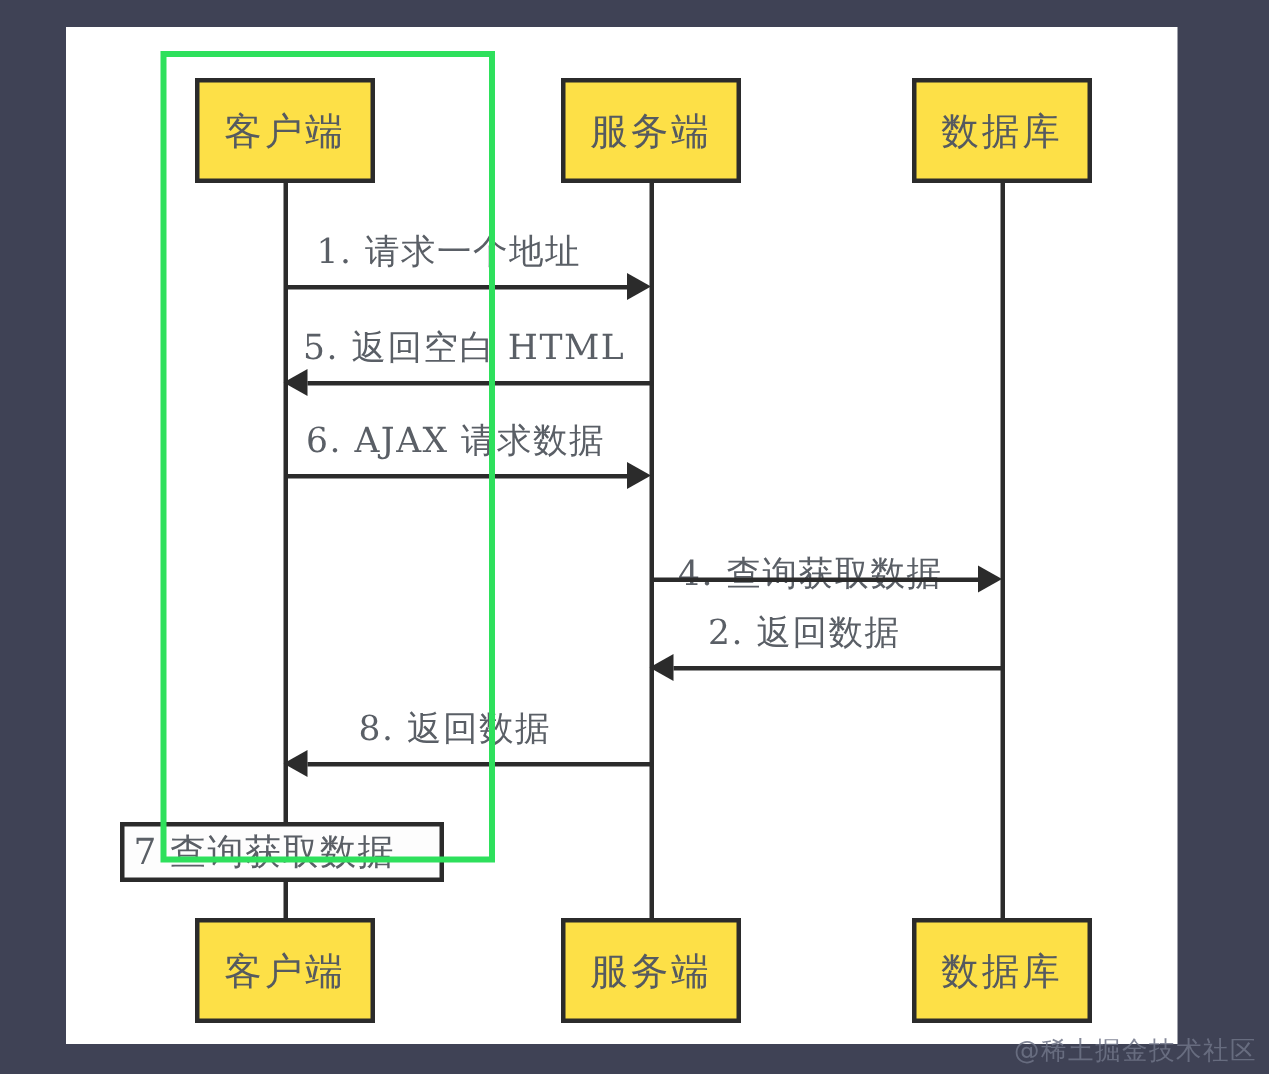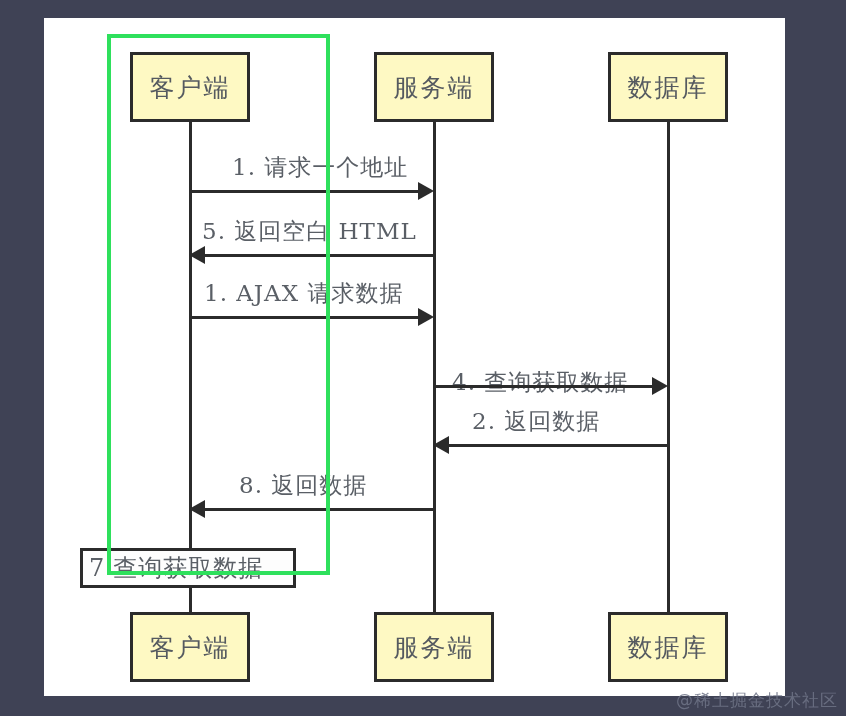--- a/index.html
+++ b/index.html
@@ -16,21 +16,21 @@
     width:741px;height:678px;
     background:#ffffff;
   }
   .diagram{
     position:absolute;
     left:0;top:0;width:741px;height:678px;
   }
   .actor-box{
     position:absolute;
     border:3px solid #2b2b2b;
-    background:#fef9c3;
+    background:#fde047;
     box-sizing:border-box;
     display:flex;align-items:center;justify-content:center;
     color:#555a60;
     font-size:25px;
     letter-spacing:2px;
     font-family:"DejaVu Serif", serif;
   }
   .lifeline{
     position:absolute;
     width:3px;
@@ -105,29 +105,29 @@
     <div class="actor-box" style="left:86px;top:34px;width:120px;height:70px;">
       <span>客户端</span>
     </div>
     <div class="actor-box" style="left:330px;top:34px;width:120px;height:70px;">
       <span>服务端</span>
     </div>
     <div class="actor-box" style="left:564px;top:34px;width:120px;height:70px;">
       <span>数据库</span>
     </div>
 
-    <div class="msg-label" style="left:167px;top:134px;margin-left:21px;">1. 请求一个地址</div>
+    <div class="msg-label" style="left:167px;top:134px;">1. 请求一个地址</div>
     <div class="msg-line" style="left:146px;top:172px;width:228px;"></div>
     <div class="arrow-head right" style="left:374px;top:164px;"></div>
 
     <div class="msg-label" style="left:158px;top:198px;">5. 返回空白 HTML</div>
     <div class="msg-line" style="left:161px;top:236px;width:230px;"></div>
     <div class="arrow-head left" style="left:145px;top:228px;"></div>
 
-    <div class="msg-label" style="left:160px;top:260px;">1. AJAX 请求数据</div>
+    <div class="msg-label" style="left:160px;top:260px;">6. AJAX 请求数据</div>
     <div class="msg-line" style="left:146px;top:298px;width:228px;"></div>
     <div class="arrow-head right" style="left:374px;top:290px;"></div>
 
     <div class="msg-label" style="left:408px;top:349px;">4. 查询获取数据</div>
     <div class="msg-line" style="left:390px;top:367px;width:218px;"></div>
     <div class="arrow-head right" style="left:608px;top:359px;"></div>
 
     <div class="msg-label" style="left:428px;top:388px;">2. 返回数据</div>
     <div class="msg-line" style="left:405px;top:426px;width:221px;"></div>
     <div class="arrow-head left" style="left:389px;top:418px;"></div>

